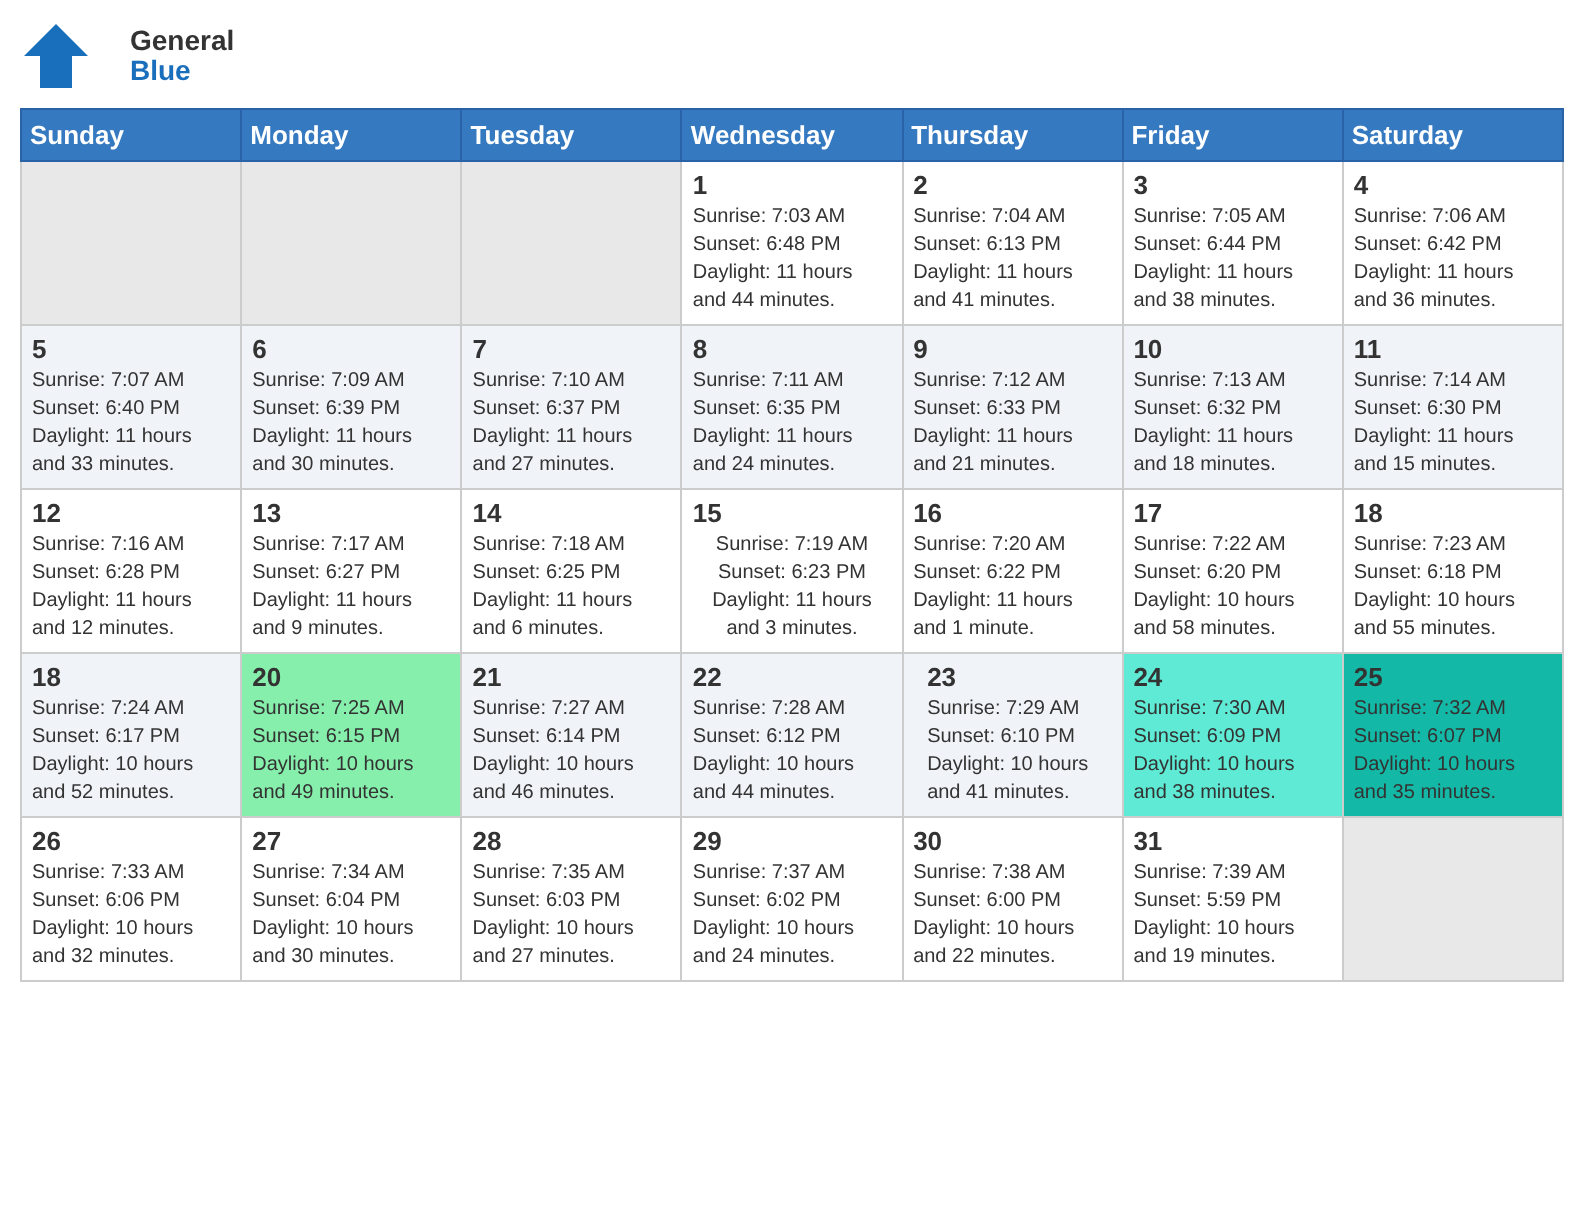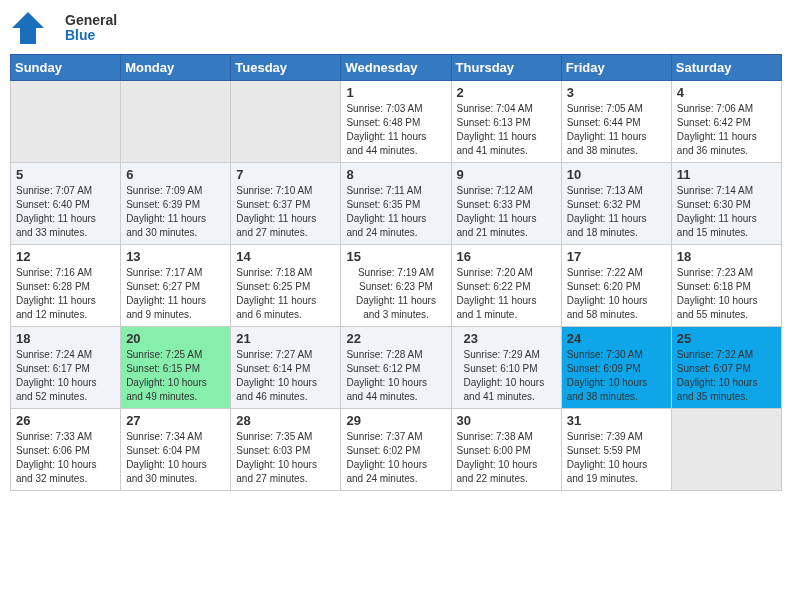--- a/index.html
+++ b/index.html
@@ -252,27 +252,27 @@
             <div class="day-info" style="white-space: pre-line;">Sunrise: 7:28 AM
 Sunset: 6:12 PM
 Daylight: 10 hours and 44 minutes.</div>
           </td>
           <td style="background: rgb(240, 244, 248); padding-left: 12px;">
             <div class="day-number">23</div>
             <div class="day-info" style="white-space: pre-line;">Sunrise: 7:29 AM
 Sunset: 6:10 PM
 Daylight: 10 hours and 41 minutes.</div>
           </td>
-          <td style="background: #0ea5e9;">
+          <td style="background: #5eead4;">
             <div class="day-number">24</div>
             <div class="day-info" style="white-space: pre-line;">Sunrise: 7:30 AM
 Sunset: 6:09 PM
 Daylight: 10 hours and 38 minutes.</div>
           </td>
-          <td style="background: #0ea5e9;">
+          <td style="background: #14b8a6;">
             <div class="day-number">25</div>
             <div class="day-info" style="white-space: pre-line;">Sunrise: 7:32 AM
 Sunset: 6:07 PM
 Daylight: 10 hours and 35 minutes.</div>
           </td>
         </tr>
         <tr>
           <td>
             <div class="day-number">26</div>
             <div class="day-info" style="white-space: pre-line;">Sunrise: 7:33 AM

